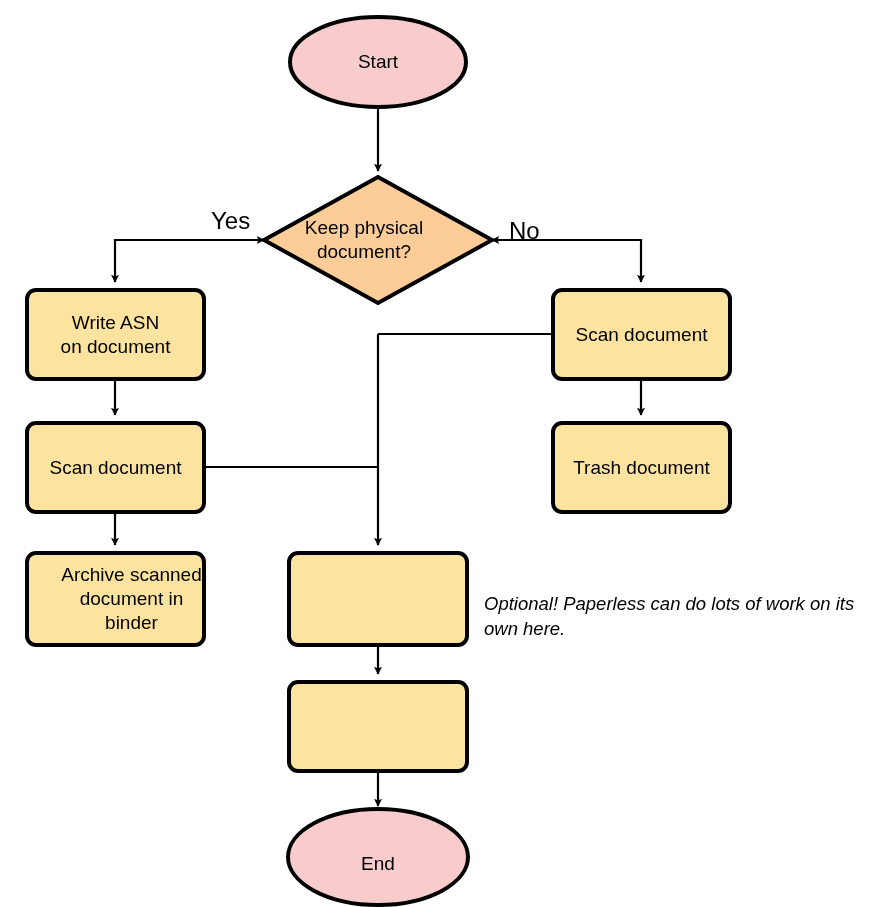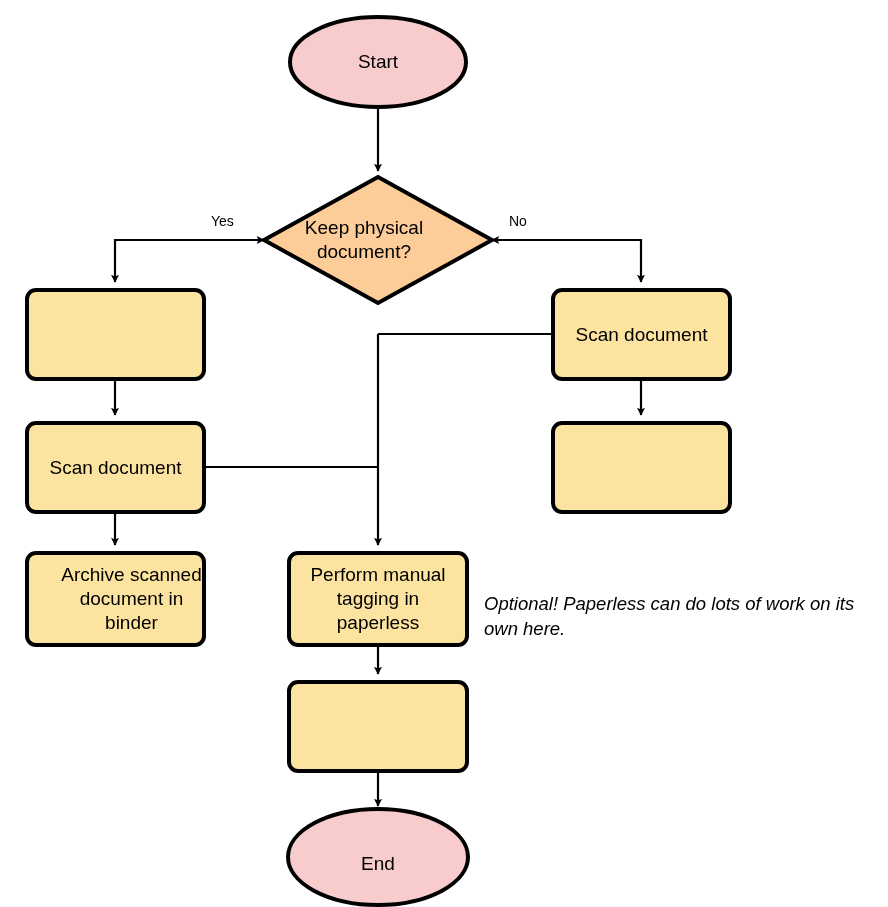--- a/index.html
+++ b/index.html
@@ -36,21 +36,21 @@
     font-family: "Liberation Sans", sans-serif;
     font-size: 19px;
     line-height: 24px;
     white-space: pre-line;
     pointer-events: none;
   }
   .edge-label {
     position: absolute;
     color: #000000;
     font-family: "Liberation Sans", sans-serif;
-    font-size: 14px;
+    font-size: 24px;
     line-height: 20px;
     white-space: nowrap;
   }
   .note-text {
     position: absolute;
     color: #000000;
     font-family: "Liberation Sans", sans-serif;
     font-style: italic;
     font-size: 18.5px;
     line-height: 25px;
@@ -123,40 +123,40 @@
 
       <ellipse cx="378" cy="857" rx="90" ry="48" fill="#F8CCCC" stroke="#000000" stroke-width="4"></ellipse>
     </g>
   </svg>
 
   <div class="node-label" style="left:290px; top:17px; width:176px; height:90px;">Start</div>
 
   <div class="node-label" style="left:264px; top:195px; width:200px; height:90px;">Keep physical
 document?</div>
 
+  <div class="node-label" style="left:27px; top:290px; width:177px; height:89px;">Write ASN
+on document</div>
 
   <div class="node-label" style="left:27px; top:423px; width:177px; height:89px;">Scan document</div>
 
   <div class="node-label" style="left:43px; top:553px; width:177px; height:92px;">Archive scanned
 document in
 binder</div>
 
   <div class="node-label" style="left:553px; top:290px; width:177px; height:89px;">Scan document</div>
 
+  <div class="node-label" style="left:553px; top:423px; width:177px; height:89px;">Trash document</div>
 
-  <div class="node-label" style="left:289px; top:553px; width:178px; height:92px;">Perform manual
-tagging in
-paperless</div>
 
 
   <div class="node-label" style="left:288px; top:812px; width:180px; height:104px;">End</div>
 
   <div class="edge-label" style="left:211px; top:211px;">Yes</div>
 
-  <div class="edge-label" style="left:509px; top:211px;">No</div>
+  <div class="edge-label" style="left:509px; top:221px;">No</div>
 
   <div class="note-text" style="left:484px; top:591px;">Optional! Paperless can do lots of work on its own here.</div>
 
   <div class="hit" style="left:290px; top:17px; width:176px; height:90px;"></div>
   <div class="hit" style="left:264px; top:177px; width:228px; height:126px;"></div>
   <div class="hit" style="left:27px; top:290px; width:177px; height:89px;"></div>
   <div class="hit" style="left:27px; top:423px; width:177px; height:89px;"></div>
   <div class="hit" style="left:27px; top:553px; width:177px; height:92px;"></div>
   <div class="hit" style="left:553px; top:290px; width:177px; height:89px;"></div>
   <div class="hit" style="left:553px; top:423px; width:177px; height:89px;"></div>

